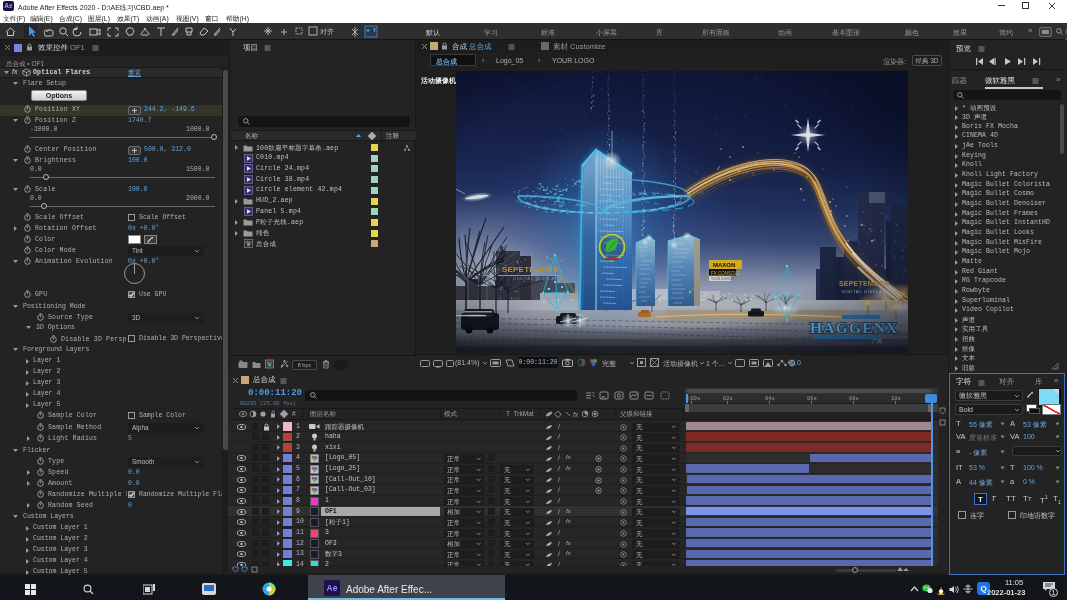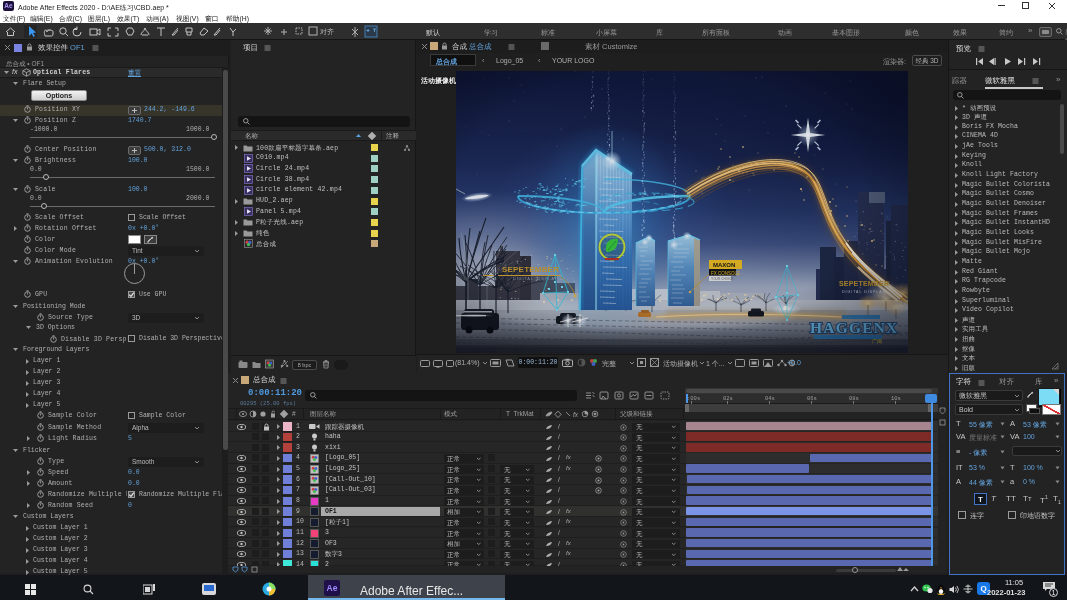--- a/index.html
+++ b/index.html
@@ -545,21 +545,21 @@
       <rect x="1" y="3.5" width="5" height="4" fill="#9a9a9a"></rect>
       <path d="M2 3.5 V2.5 A1.5 1.5 0 0 1 5 2.5 V3.5" fill="none" stroke="#9a9a9a" stroke-width="1"></path>
     </svg>
 <div class="abs" style="left:452px;top:41.5px;font-size:7.5px;color:#d0d0d0;">合成 <span class="blu">总合成</span></div>
 <svg class="abs" style="left:508px;top:44px" width="7" height="6" viewBox="0 0 7 6">
       <line x1="0.5" y1="1" x2="6.5" y2="1" stroke="#8a8a8a"></line>
       <line x1="0.5" y1="3" x2="6.5" y2="3" stroke="#8a8a8a"></line>
       <line x1="0.5" y1="5" x2="6.5" y2="5" stroke="#8a8a8a"></line>
     </svg>
 <div class="abs" style="left:541px;top:42px;width:8px;height:8px;background:#6a6a6a;"></div>
-<div class="abs" style="left:553px;top:41.5px;font-size:7.5px;color:#9a9a9a;margin-left:32px;">素材 Customize</div>
+<div class="abs" style="left:553px;top:41.5px;font-size:7.5px;color:#9a9a9a;">素材 Customize</div>
 <div class="abs" style="left:430px;top:54px;width:46px;height:12px;background:#101010;border:1px solid #3a3a3a;"></div>
 <div class="abs" style="left:436px;top:56.5px;font-size:7px;color:#63a3dc;font-weight:bold;">总合成</div>
 <div class="abs" style="left:482px;top:56.5px;font-size:7px;color:#9a9a9a;">‹</div>
 <div class="abs" style="left:496px;top:56.5px;font-size:7px;color:#b0b0b0;">Logo_05</div>
 <div class="abs" style="left:538px;top:56.5px;font-size:7px;color:#9a9a9a;">‹</div>
 <div class="abs" style="left:552px;top:56.5px;font-size:7px;color:#b0b0b0;">YOUR LOGO</div>
 <div class="abs" style="left:883px;top:57px;font-size:7px;color:#9a9a9a;">渲染器:</div>
 <div class="abs" style="left:912px;top:55px;width:30px;height:11px;border:1px solid #4a4a4a;border-radius:2px;font-size:6.5px;color:#b0b0b0;text-align:center;line-height:10px;">经典 3D</div>
 <div class="abs" style="left:421px;top:76px;font-size:7px;color:#f0f0f0;font-weight:bold;text-shadow:0 0 2px #000;">活动摄像机</div>
 <div class="abs" id="scene" style="left:456px;top:71px;width:452px;height:282px;">
@@ -2661,21 +2661,21 @@
       <div style="margin:2px;width:10px;height:6px;background:#2a6ad0"></div>
     </div>
 <svg class="abs" style="left:262px;top:582px" width="14" height="14" viewBox="0 0 14 14">
       <circle cx="7" cy="7" r="6.5" fill="#2aa8e0"></circle>
       <path d="M7 0.5 A6.5 6.5 0 0 1 13.5 7 L7 7 Z" fill="#8ae060"></path>
       <path d="M13.5 7 A6.5 6.5 0 0 1 7 13.5 L7 7 Z" fill="#f0c030"></path>
       <circle cx="7" cy="7" r="2.5" fill="#fff"></circle>
     </svg>
 <div class="abs" style="left:308px;top:575px;width:197px;height:25px;background:#3d424b;border-bottom:2px solid #76b9ed;"></div>
 <div class="abs" style="left:324px;top:580px;width:16px;height:16px;background:#20104a;border-radius:2px;color:#9e8cff;font-size:8.5px;font-weight:bold;text-align:center;line-height:16px;">Ae</div>
-<div class="abs" style="left:360px;top:584px;font-size:12px;color:#e8e8e8;">Adobe After Effec...</div>
+<div class="abs" style="left:346px;top:584px;font-size:10px;color:#e8e8e8;">Adobe After Effec...</div>
 <svg class="abs" style="left:910px;top:586px" width="9" height="6" viewBox="0 0 9 6">
       <path d="M1 5 L4.5 1 L8 5" fill="none" stroke="#d0d0d0" stroke-width="1.3"></path>
     </svg>
 <svg class="abs" style="left:922px;top:584px" width="11" height="10" viewBox="0 0 11 10">
       <ellipse cx="4.5" cy="4" rx="4.2" ry="3.6" fill="#2fc24f"></ellipse>
       <circle cx="8" cy="6.5" r="2.6" fill="#e8e8e8"></circle>
       <circle cx="3" cy="3.5" r="0.7" fill="#fff"></circle>
       <circle cx="6" cy="3.5" r="0.7" fill="#fff"></circle>
     </svg>
 <svg class="abs" style="left:936px;top:584px" width="10" height="11" viewBox="0 0 10 11">

